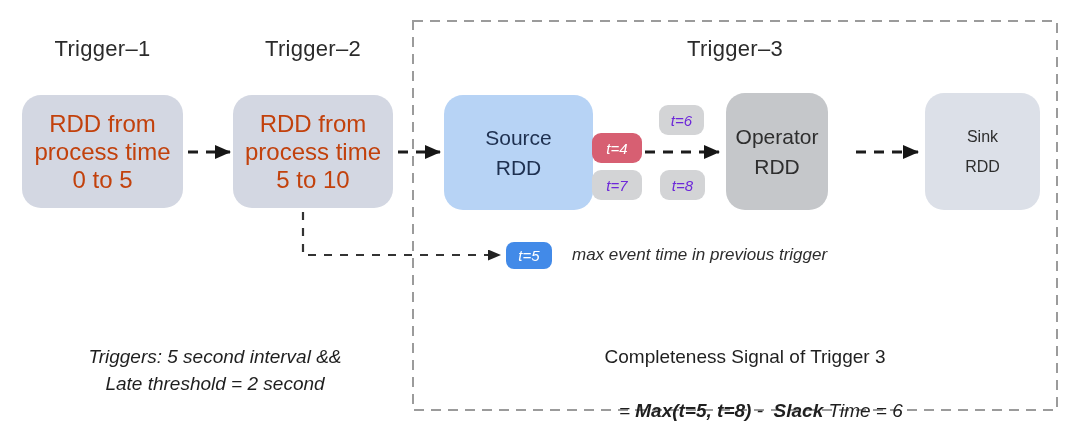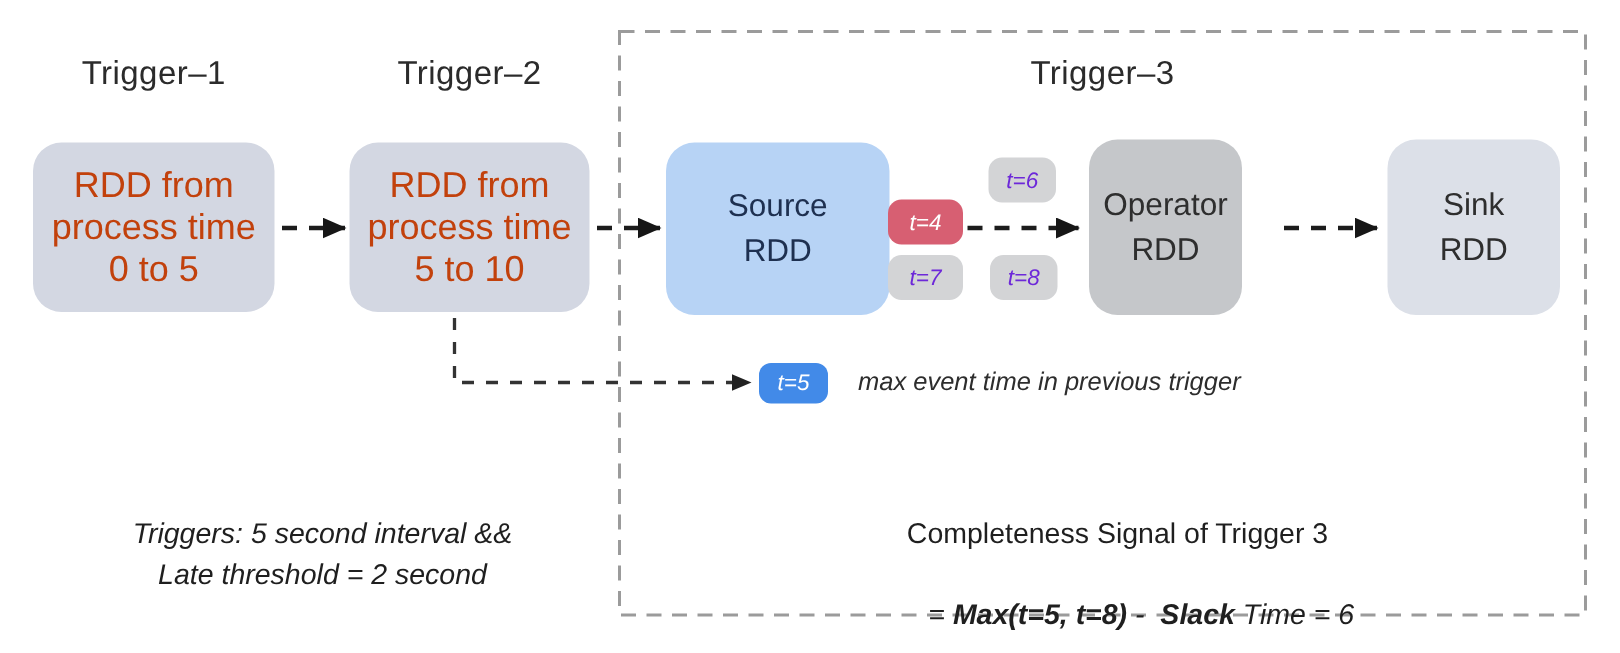--- a/index.html
+++ b/index.html
@@ -26,21 +26,21 @@
     display: flex;
     flex-direction: column;
     align-items: center;
     justify-content: center;
     text-align: center;
     border-radius: 19px;
   }
   .rdd      { background: #d3d7e2; color: #c2410c; font-size: 24px; line-height: 28px; }
   .source   { background: #b7d3f5; color: #1e3050; font-size: 21px; line-height: 30px; }
   .operator { background: #c5c7ca; color: #2e2e2e; font-size: 21px; line-height: 30px; }
-  .sink     { background: #dce0e8; color: #2e2e2e; font-size: 21px; line-height: 30px; }
+  .sink     { background: #dce0e8; color: #2e2e2e; font-size: 16px; line-height: 30px; }
   .badge {
     position: absolute;
     display: flex;
     align-items: center;
     justify-content: center;
     font-style: italic;
     font-size: 15px;
     border-radius: 9px;
   }
   .badge.red  { background: #d75f72; color: #ffffff; margin-top: 28px; }

